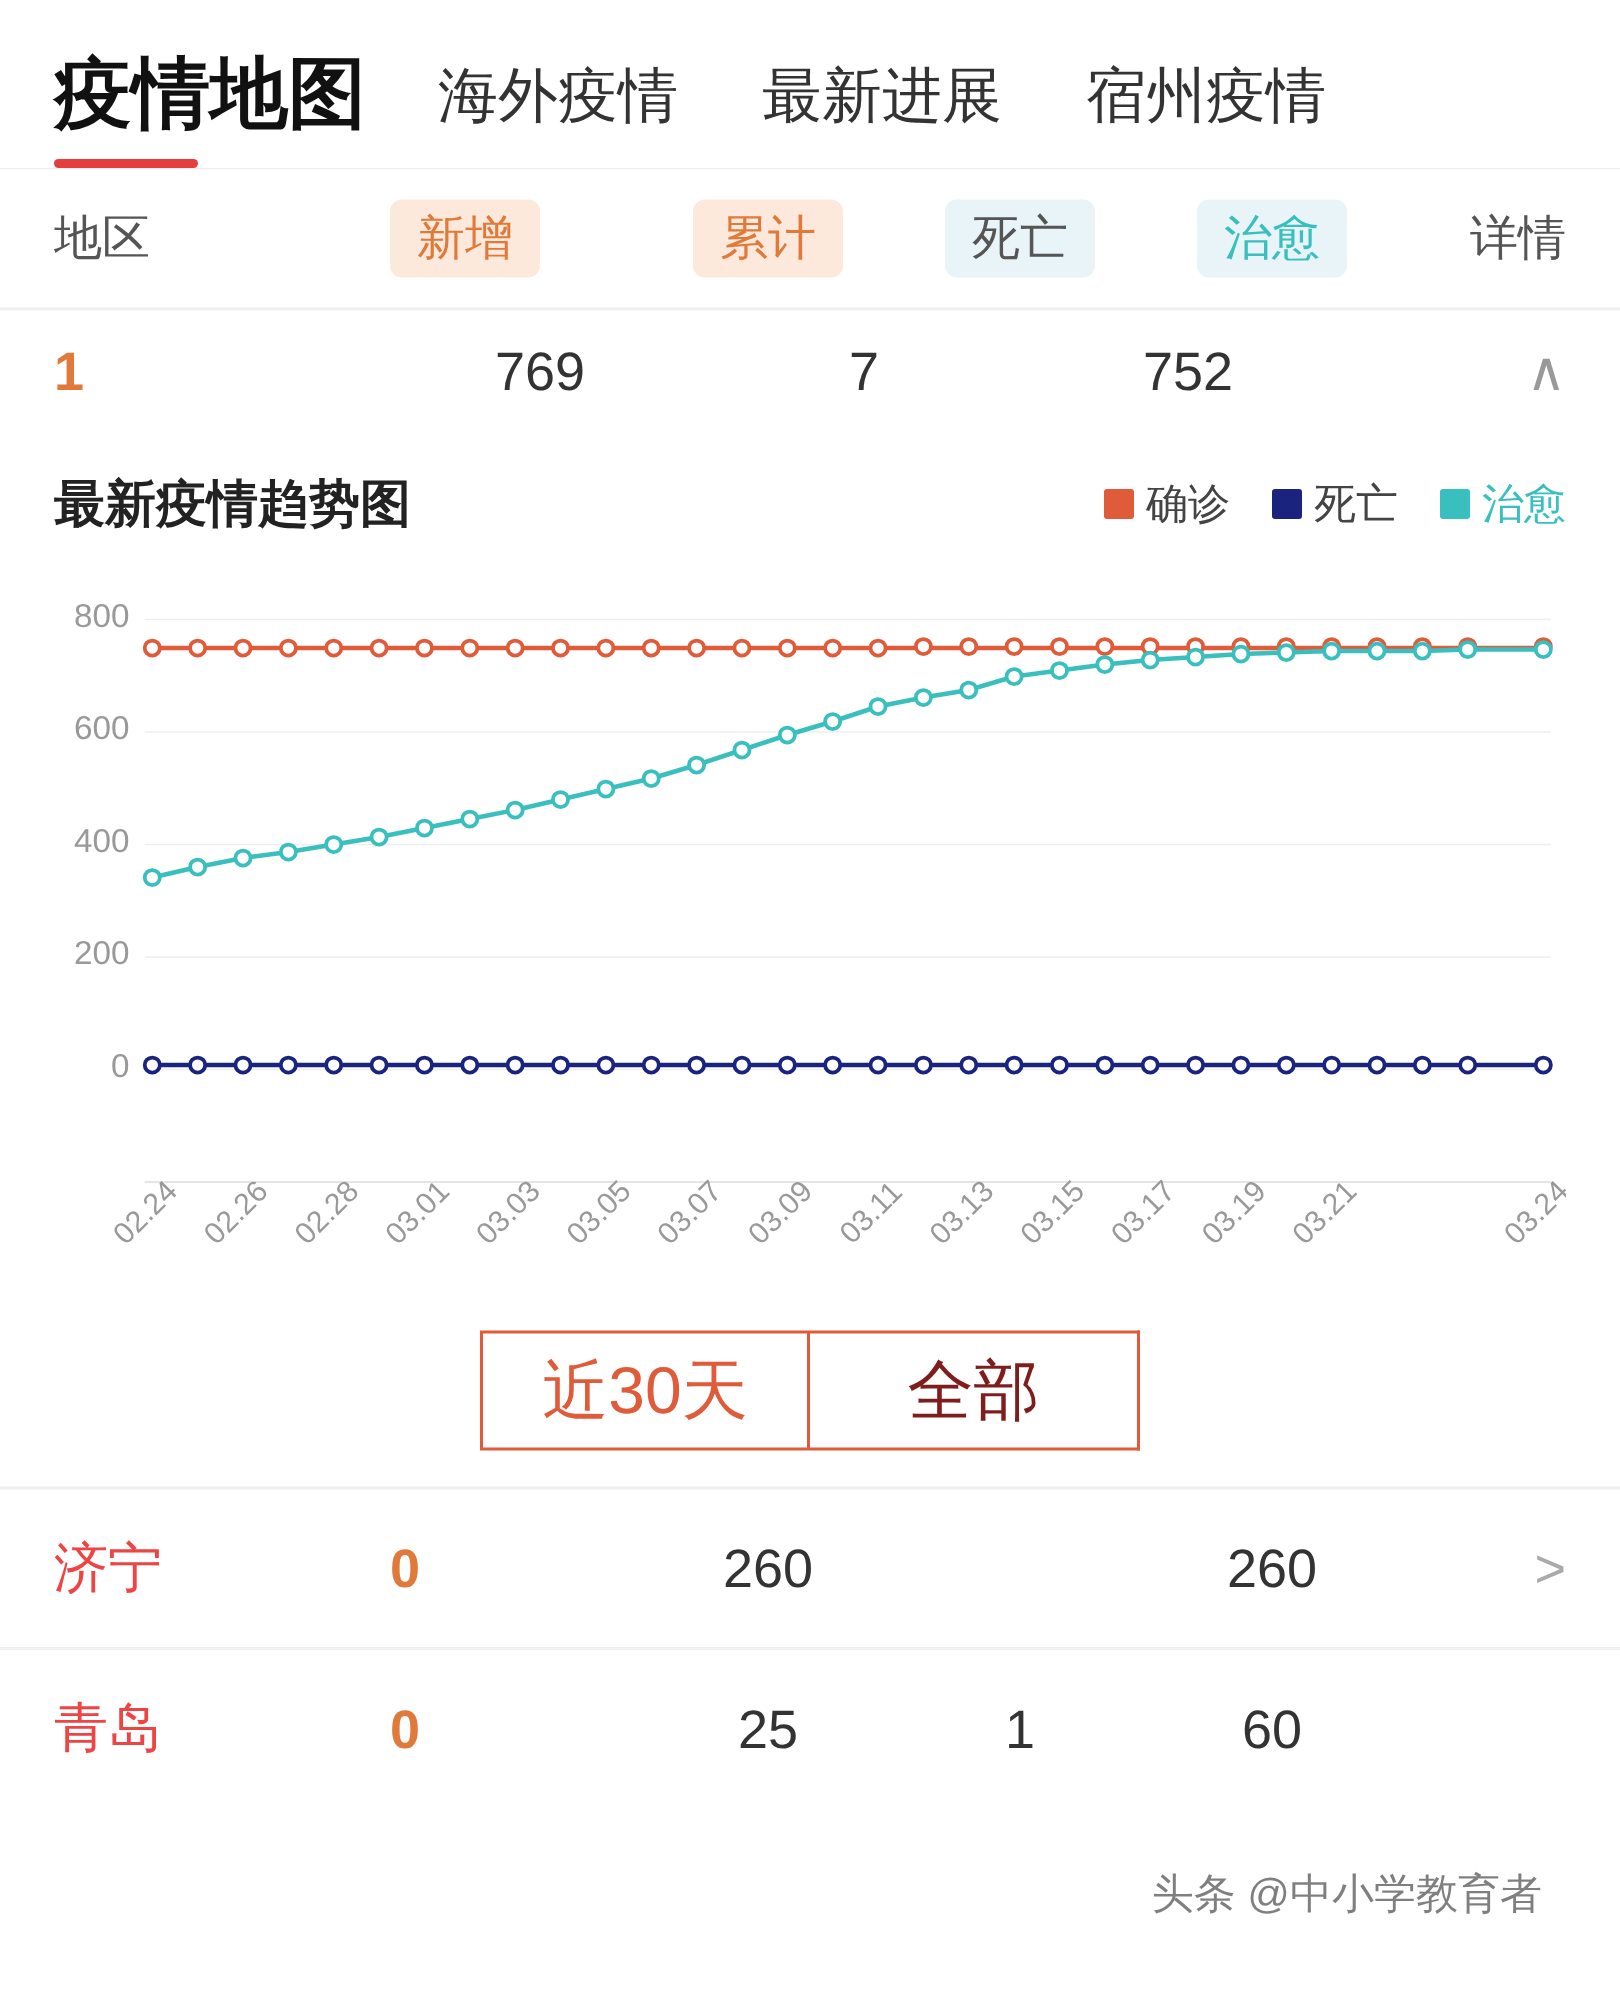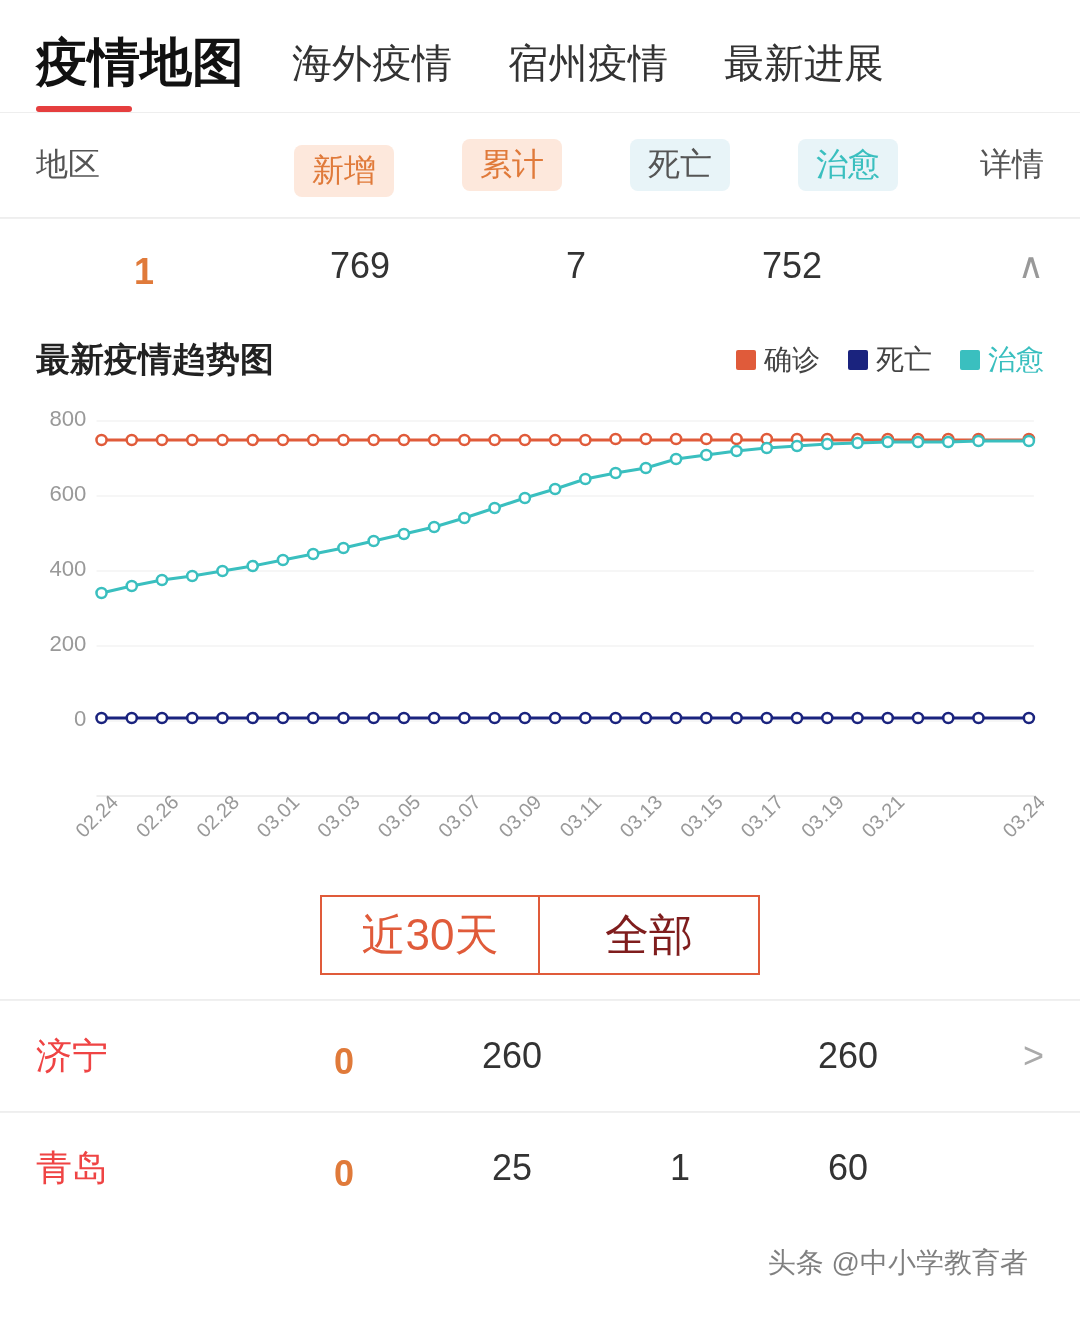--- a/index.html
+++ b/index.html
@@ -53,21 +53,21 @@
     }
 
     
     .table-header {
       display: flex;
       align-items: center;
       padding: 20px 36px;
       background: #fff;
     }
     .col-region { flex: 2; font-size: 32px; color: #555; }
-    .col-new { flex: 1.5; text-align: center; font-size: 32px; color: #e07a3a; margin-top: 12px; }
+    .col-new { flex: 1.5; text-align: left; font-size: 32px; color: #e07a3a; }
     .col-total { flex: 1.5; text-align: center; font-size: 32px; color: #e07a3a; }
     .col-death { flex: 1.5; text-align: center; font-size: 32px; color: #555; }
     .col-recover { flex: 1.5; text-align: center; font-size: 32px; color: #3abfbf; }
     .col-detail { flex: 1; text-align: right; font-size: 32px; color: #555; }
 
     
     .col-new-bg { background: #fde8dc; border-radius: 8px; padding: 4px 0; }
     .col-total-bg { background: #fde8dc; border-radius: 8px; padding: 4px 0; }
 
     
@@ -86,21 +86,21 @@
 
     
     .chart-section {
       margin: 24px 36px;
       background: #fff;
     }
     .chart-header {
       display: flex;
       align-items: center;
       justify-content: space-between;
-      margin-bottom: 8px;
+      margin-bottom: 24px;
     }
     .chart-title {
       font-size: 34px;
       font-weight: 700;
       color: #222;
     }
     .chart-legend {
       display: flex;
       gap: 28px;
       align-items: center;
@@ -180,22 +180,22 @@
       border-radius: 4px;
     }
   </style>
 </head>
 <body>
 
 <div class="header">
   <span class="header-title">疫情地图</span>
   <div class="header-nav">
     <span class="header-nav-item">海外疫情</span>
+    <span class="header-nav-item">最新进展</span>
     <span class="header-nav-item">宿州疫情</span>
-    <span class="header-nav-item">最新进展</span>
   </div>
 </div>
 
 <div class="tab-underline-wrap">
   <div class="tab-underline"></div>
 </div>
 
 <div class="divider"></div>
 
 <div class="table-header">

